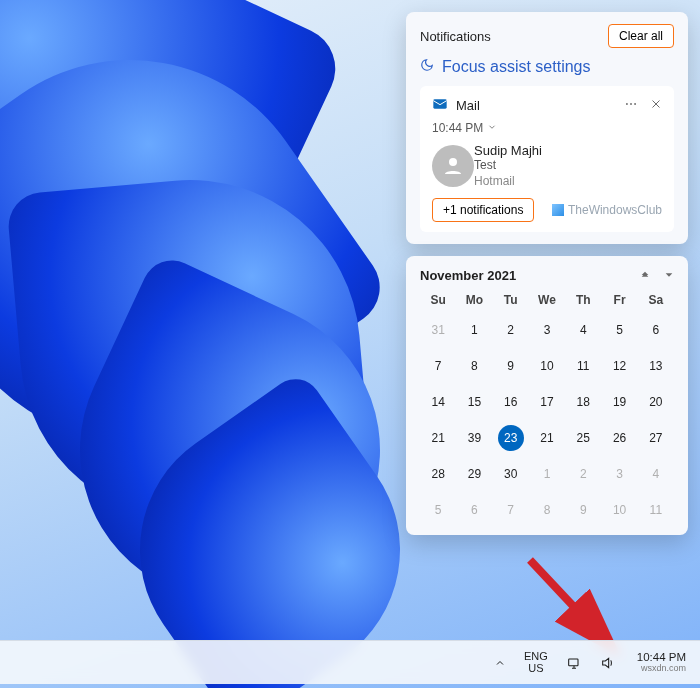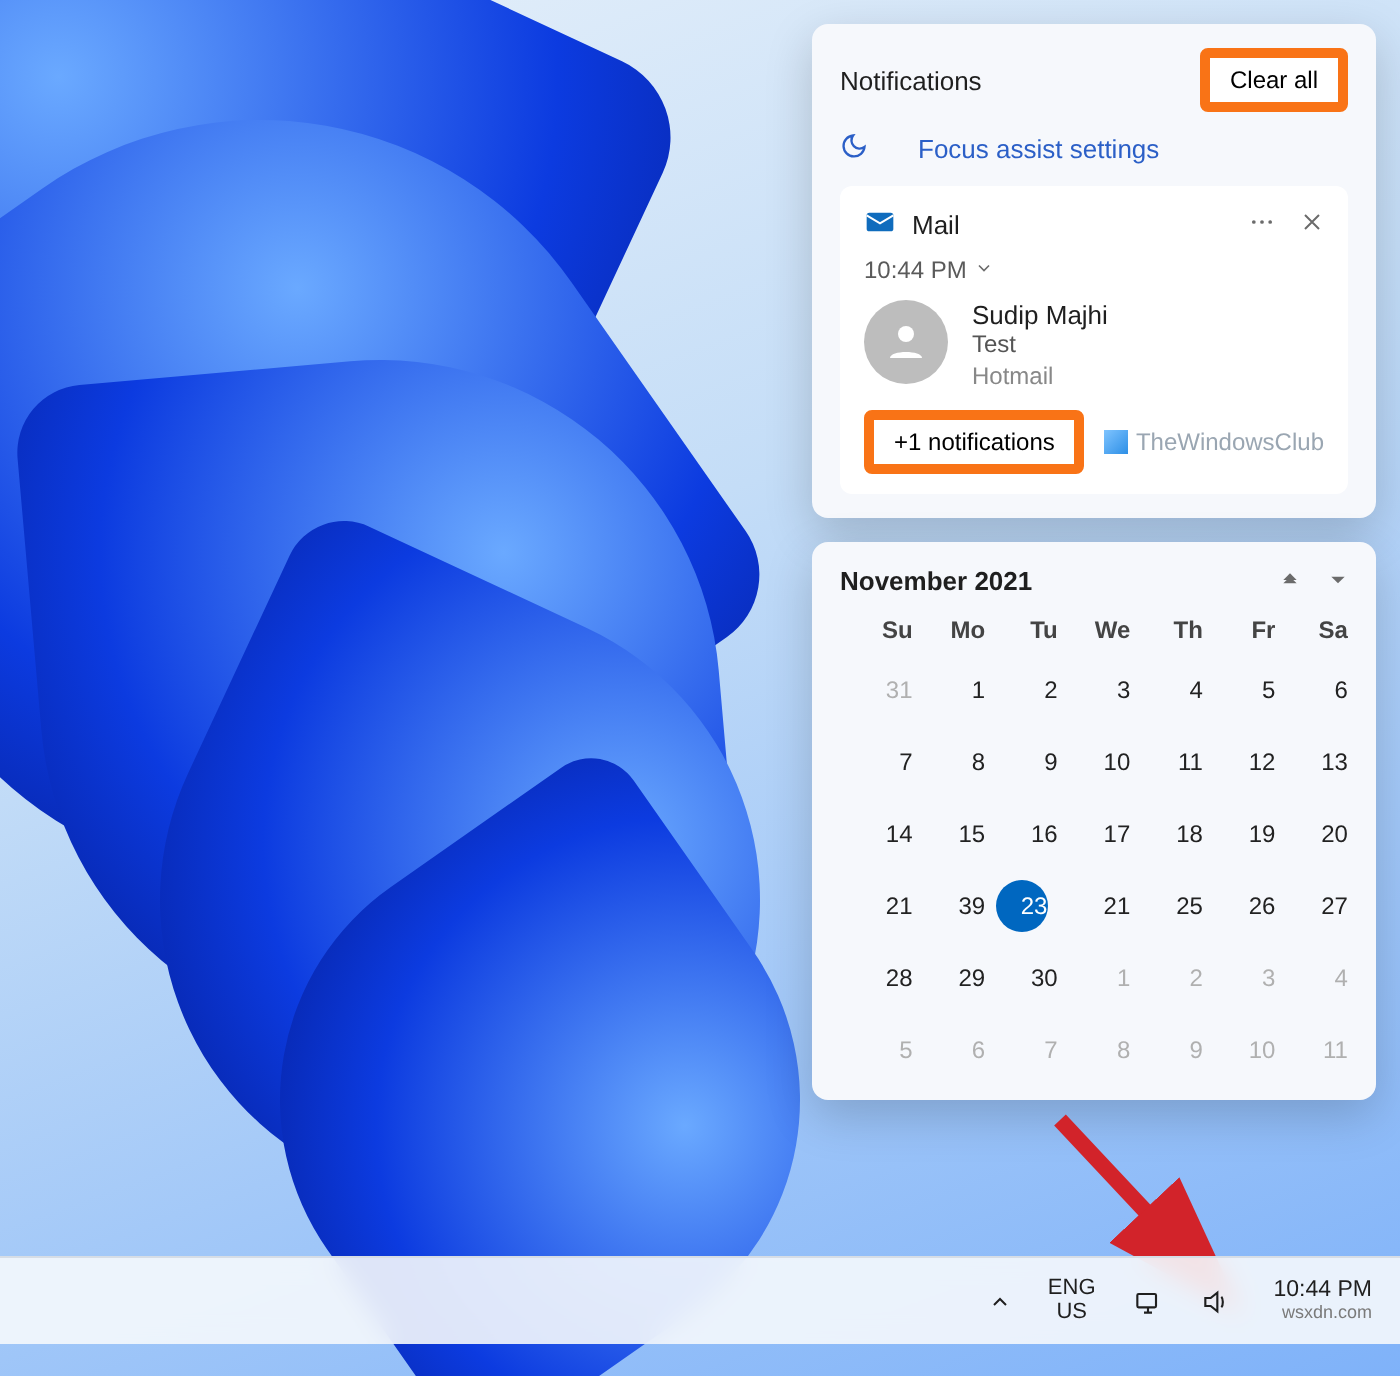--- a/index.html
+++ b/index.html
@@ -11,44 +11,44 @@
 .wallpaper { position:absolute; inset:0; overflow:hidden; background:linear-gradient(160deg,#e6f0fa 0%,#c4ddf7 40%,#7fb2f9 100%); }
 .petal { position:absolute; border-radius:50% 10% 50% 10%; background:radial-gradient(circle at 30% 30%,#6aa9ff 0%,#0c3be0 60%,#041a90 100%); transform:rotate(25deg); }
 .p1{width:420px;height:420px;left:-140px;top:-60px;}
 .p2{width:380px;height:380px;left:-60px;top:60px;transform:rotate(55deg);}
 .p3{width:340px;height:340px;left:20px;top:180px;transform:rotate(85deg);}
 .p4{width:300px;height:300px;left:80px;top:300px;transform:rotate(115deg);}
 .p5{width:260px;height:260px;left:140px;top:420px;transform:rotate(145deg);}
 .panels { position:absolute; right:12px; top:12px; width:282px; display:flex; flex-direction:column; gap:12px; }
 .card { background:#f6f8fc; border-radius:8px; box-shadow:0 8px 24px rgba(0,0,0,.18); padding:12px 14px; font-size:13px; color:#1f1f1f; }
 .notif-header { display:flex; justify-content:space-between; align-items:center; margin-bottom:10px; }
-.btn { background:#fff; border:5px solid #f97316; border-radius:4px; padding:4px 10px; font-size:12px; cursor:pointer; }
-.focus-row { display:flex; align-items:center; gap:25px; color:#2b5fc7; font-size:13px; margin:4px 0 10px; cursor:pointer; }
+.btn { background:#fff; border:1px solid #f97316; border-radius:4px; padding:4px 10px; font-size:12px; cursor:pointer; }
+.focus-row { display:flex; align-items:center; gap:8px; color:#2b5fc7; font-size:16px; margin:4px 0 10px; cursor:pointer; }
 .mail-card { background:#fff; border-radius:6px; padding:10px 12px; }
 .mail-top { display:flex; align-items:center; justify-content:space-between; margin-bottom:6px; }
 .mail-app { display:flex; align-items:center; gap:8px; font-size:13px; }
 .mail-icons { display:flex; align-items:center; gap:12px; color:#6b6b6b; }
 .mail-time { display:flex; align-items:center; gap:4px; color:#5a5a5a; font-size:12px; margin-bottom:8px; }
-.mail-body { display:flex; align-items:flex-start; gap:12px; margin-bottom:10px; }
+.mail-body { display:flex; align-items:center; gap:0; margin-bottom:10px; }
 .avatar { width:42px;height:42px;border-radius:50%;background:#bdbdbd;display:flex;align-items:center;justify-content:center;color:#fff; }
 .mail-text .from { font-size:13px; }
 .mail-text .subj { font-size:12px; color:#555; }
 .mail-text .acct { font-size:12px; color:#888; margin-top:2px; }
 .mail-bottom { display:flex; align-items:center; justify-content:space-between; }
 .wm { display:flex; align-items:center; gap:4px; color:#9aa6b2; font-size:12px; }
 .wm .sq { width:12px;height:12px;background:linear-gradient(135deg,#7fc4ff,#2d8fe6); }
 .date-row { display:flex; align-items:center; justify-content:space-between; padding:2px 0 12px; border-bottom:1px solid #e3e3e3; margin-bottom:12px; cursor:pointer; }
 .month-row { display:flex; align-items:center; justify-content:space-between; margin-bottom:10px; }
 .month-nav { display:flex; gap:14px; color:#6b6b6b; }
-.cal-grid { display:grid; grid-template-columns:repeat(7,1fr); text-align:right; row-gap:10px; column-gap:0; font-size:12px; }
+.cal-grid { display:grid; grid-template-columns:repeat(7,1fr); text-align:center; row-gap:10px; column-gap:0; font-size:12px; }
 .dow { font-weight:600; color:#444; }
 .day { color:#222; padding:6px 0; border-radius:50%; cursor:pointer; }
 .other { color:#b0b0b0; }
 .today { background:#0067c0; color:#fff; width:26px;height:26px;line-height:26px;padding:0;margin:0 auto; }
-.taskbar { position:absolute; left:0; right:0; bottom:16px; height:44px; background:rgba(245,248,252,.9); backdrop-filter:blur(6px); border-top:1px solid #d6dde6; display:flex; justify-content:flex-end; align-items:center; padding:0 6px; gap:6px; font-size:12px; color:#1f1f1f; }
+.taskbar { position:absolute; left:0; right:0; bottom:4px; height:44px; background:rgba(245,248,252,.9); backdrop-filter:blur(6px); border-top:1px solid #d6dde6; display:flex; justify-content:flex-end; align-items:center; padding:0 6px; gap:6px; font-size:12px; color:#1f1f1f; }
 .tray-item { display:flex; align-items:center; justify-content:center; padding:0 6px; height:100%; cursor:pointer; }
 .lang { flex-direction:column; line-height:1.05; font-size:11px; }
 .clock { border-left:1px solid transparent; padding:0 8px; font-size:11.5px; display:flex; flex-direction:column; align-items:flex-end; line-height:1.1; }
 .arrow { position:absolute; right:70px; bottom:28px; pointer-events:none; }
 .icon-btn{cursor:pointer;}
 </style>
 </head>
 <body>
 
 <div class="wallpaper">

